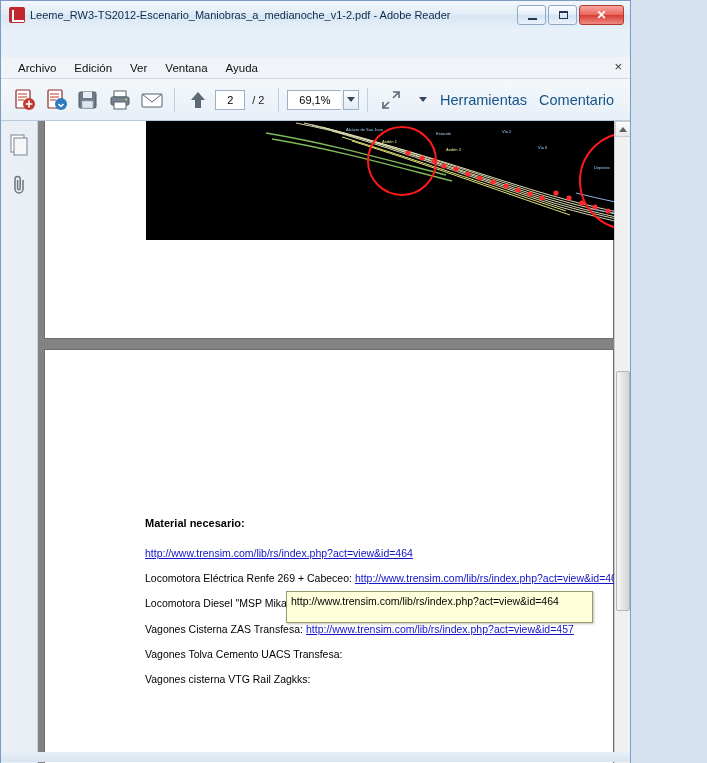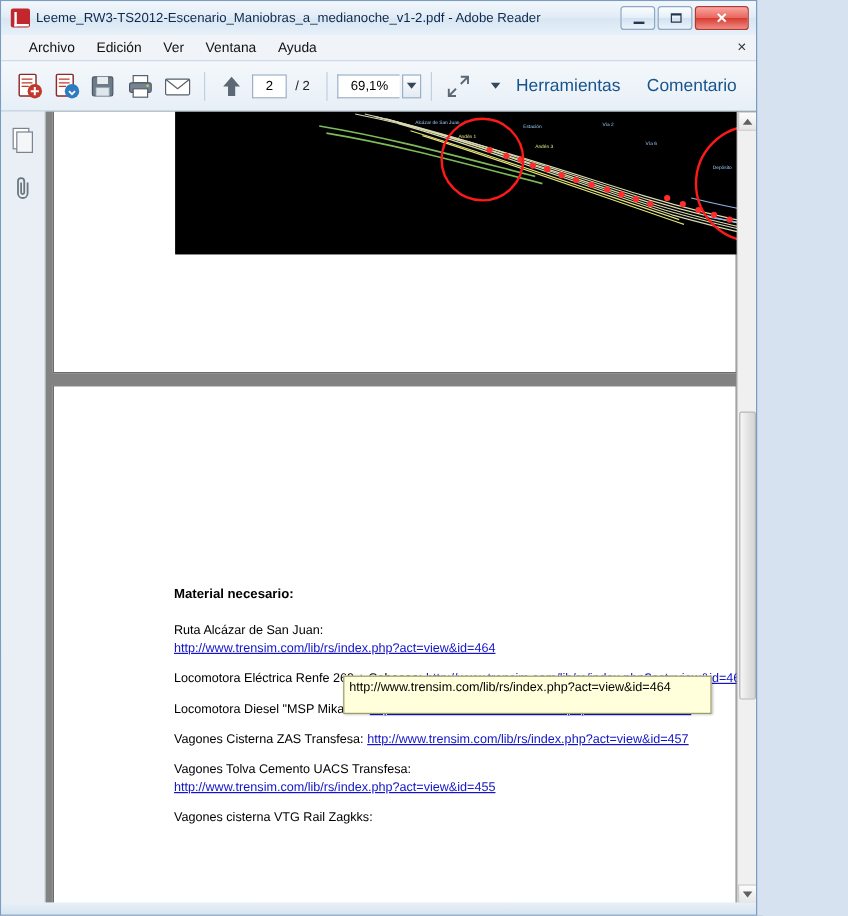--- a/index.html
+++ b/index.html
@@ -85,23 +85,24 @@
     width: 9px; height: 8px;
     border: 1px solid #23384f;
     border-top-width: 2px;
   }
   
   .menubar {
     height: 22px;
     background: #f0f4f9;
     display: flex;
     align-items: center;
-    padding-left: 14px;
+    padding-left: 8px;
     border-bottom: 1px solid #cfdbe8;
     position: relative;
+    margin-top: 28px;
   }
   .menu-item {
     font-size: 11.5px;
     color: #111;
     padding: 3px 9px;
     cursor: default;
   }
   .menu-close {
     position: absolute;
     right: 8px; top: 3px;
@@ -163,21 +164,21 @@
   .caret-down {
     width: 0; height: 0;
     border-left: 4px solid transparent;
     border-right: 4px solid transparent;
     border-top: 5px solid #33475c;
   }
   .tb-right {
     margin-left: auto;
     display: flex;
     align-items: center;
-    gap: 22px;
+    gap: 12px;
     padding-right: 8px;
   }
   .tb-link {
     font-size: 14.5px;
     color: #17548c;
   }
   
   .body-area {
     position: relative;
     height: calc(763px - 28px - 22px - 43px - 10px);
@@ -500,39 +501,37 @@
           </svg>
         </div>
       </div>
 
       <div class="page-2">
         <div class="doc-content">
 
           <div class="doc-heading">Material necesario:</div>
 
           <div class="entry">
-            <div class="label">Ruta Alcázar de San Juan:</div>
             <a href="#">http://www.trensim.com/lib/rs/index.php?act=view&amp;id=464</a>
           </div>
 
           <div class="entry inline">
             <span class="label">Locomotora Eléctrica Renfe 269 + Cabeceo:</span><a href="#">http://www.trensim.com/lib/rs/index.php?act=view&amp;id=463</a>
           </div>
 
           <div class="entry inline">
             <span class="label">Locomotora Diesel "MSP Mikado":</span><a href="#">http://www.trensim.com/lib/rs/index.php?act=view&amp;id=462</a>
           </div>
 
           <div class="entry inline">
             <span class="label">Vagones Cisterna ZAS Transfesa:</span><a href="#">http://www.trensim.com/lib/rs/index.php?act=view&amp;id=457</a>
           </div>
 
           <div class="entry">
             <div class="label">Vagones Tolva Cemento UACS Transfesa:</div>
-            <a href="#">http://www.trensim.com/lib/rs/index.php?act=view&amp;id=455</a>
           </div>
 
 
           <div class="entry">
             <div class="label">Vagones cisterna VTG Rail Zagkks:</div>
           </div>
 
         </div>
       </div>
 

